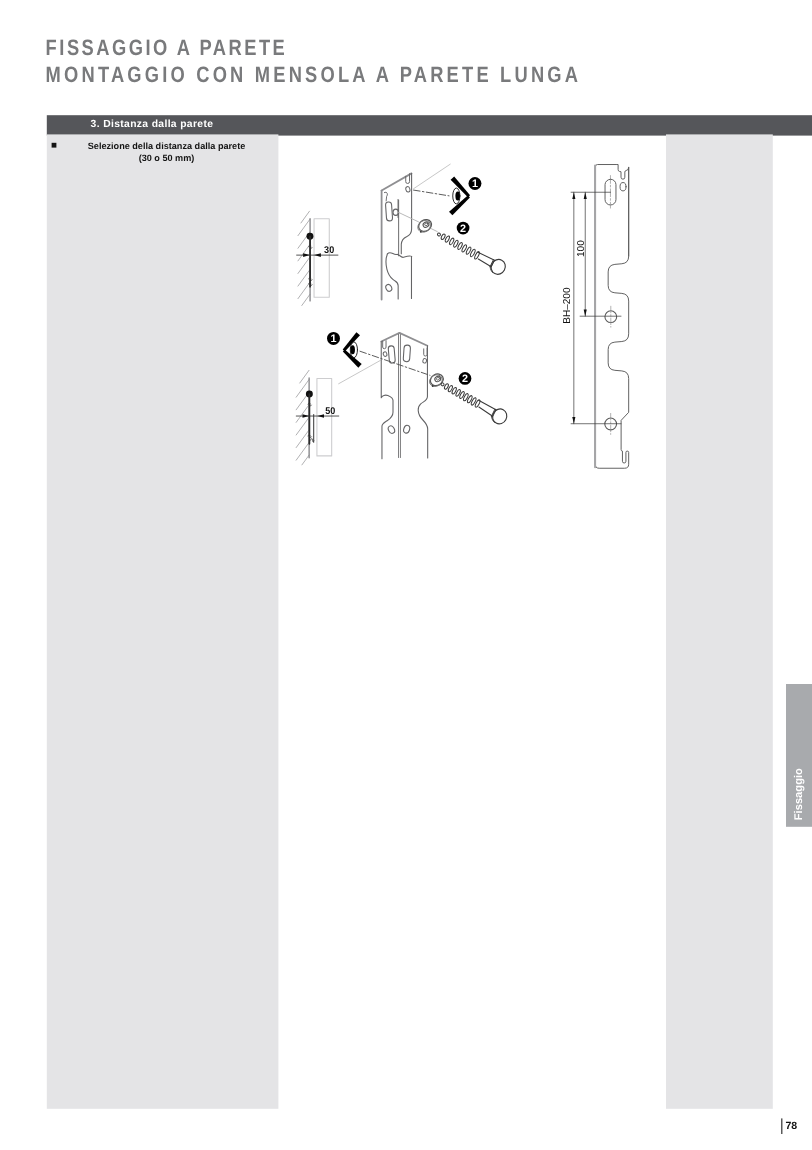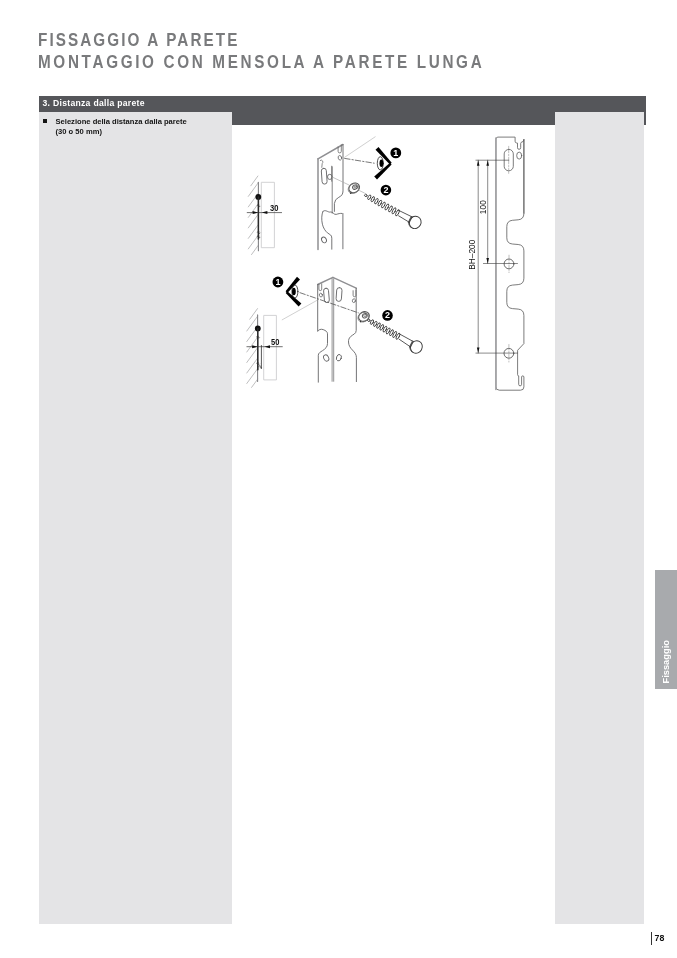--- a/index.html
+++ b/index.html
@@ -6,28 +6,28 @@
   body{width:677px;height:958px;position:relative;background:#fff;font-family:"Liberation Sans",sans-serif;overflow:hidden;}
   .abs{position:absolute;}
 </style>
 </head>
 <body>
 
 <div class="abs" id="title1" style="left:38px;top:31.1px;color:#797a7c;font-weight:bold;font-size:18.6px;line-height:18.6px;letter-spacing:2.55px;transform:scaleX(0.82);transform-origin:0 0;white-space:nowrap;">FISSAGGIO A PARETE</div>
 
 <div class="abs" id="title2" style="left:38px;top:53px;color:#797a7c;font-weight:bold;font-size:18.6px;line-height:18.6px;letter-spacing:3.26px;transform:scaleX(0.82);transform-origin:0 0;white-space:nowrap;">MONTAGGIO CON MENSOLA A PARETE LUNGA</div>
 
-<div class="abs" id="bar" style="left:39px;top:96px;width:606.5px;height:29px;background:#55565a;color:#fff;font-size:8.6px;font-weight:bold;line-height:14.5px;">
+<div class="abs" id="bar" style="left:39px;top:96px;width:606.5px;height:17px;background:#55565a;color:#fff;font-size:8.6px;font-weight:bold;line-height:14.5px;padding-left:33px;">
   
   <span style="margin-left:3.5px;letter-spacing:0.3px;">3. Distanza dalla parete</span>
 </div>
 
 <div class="abs" id="leftcol" style="left:39px;top:112px;width:193px;height:812px;background:#e4e4e6;"></div>
 
-<div class="abs" style="left:42px;top:117px;width:180px;color:#141414;font-size:7.6px;font-weight:bold;line-height:10.3px;">
+<div class="abs" style="left:42px;top:117px;width:180px;color:#141414;font-size:7.6px;font-weight:bold;line-height:10.3px;text-align:center;">
 
   <span style="position:absolute;left:0.5px;top:1.6px;width:4.4px;height:4.4px;background:#141414;"></span>
 
   <div style="margin-left:13.5px;">Selezione della distanza dalla parete<br>(30 o 50 mm)</div>
 </div>
 
 <div class="abs" id="rightcol" style="left:554.5px;top:111.5px;width:89.5px;height:812.5px;background:#e4e4e6;"></div>
 
 <div class="abs" id="tab" style="left:655px;top:569.5px;width:22px;height:119px;background:#a8aaad;">
 

